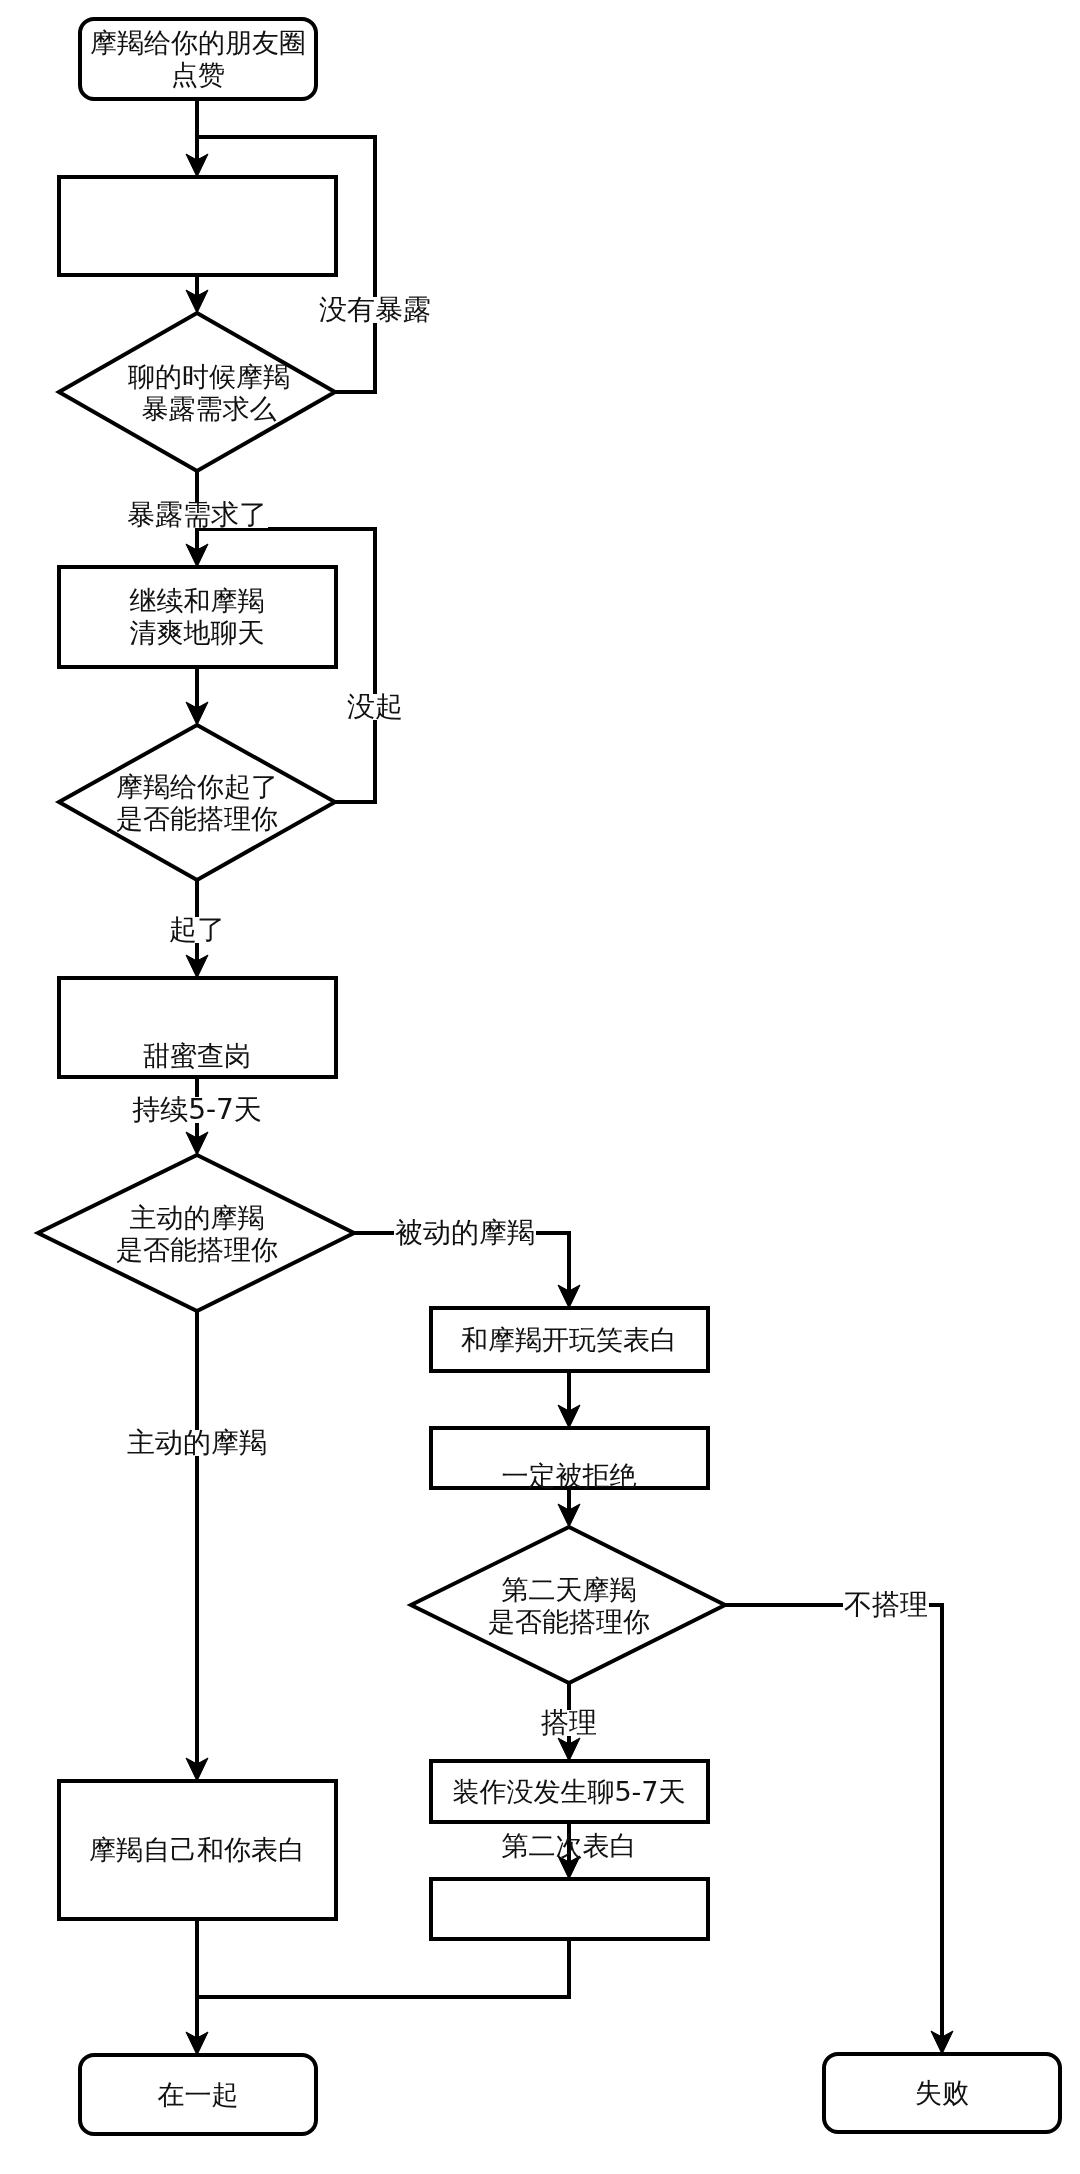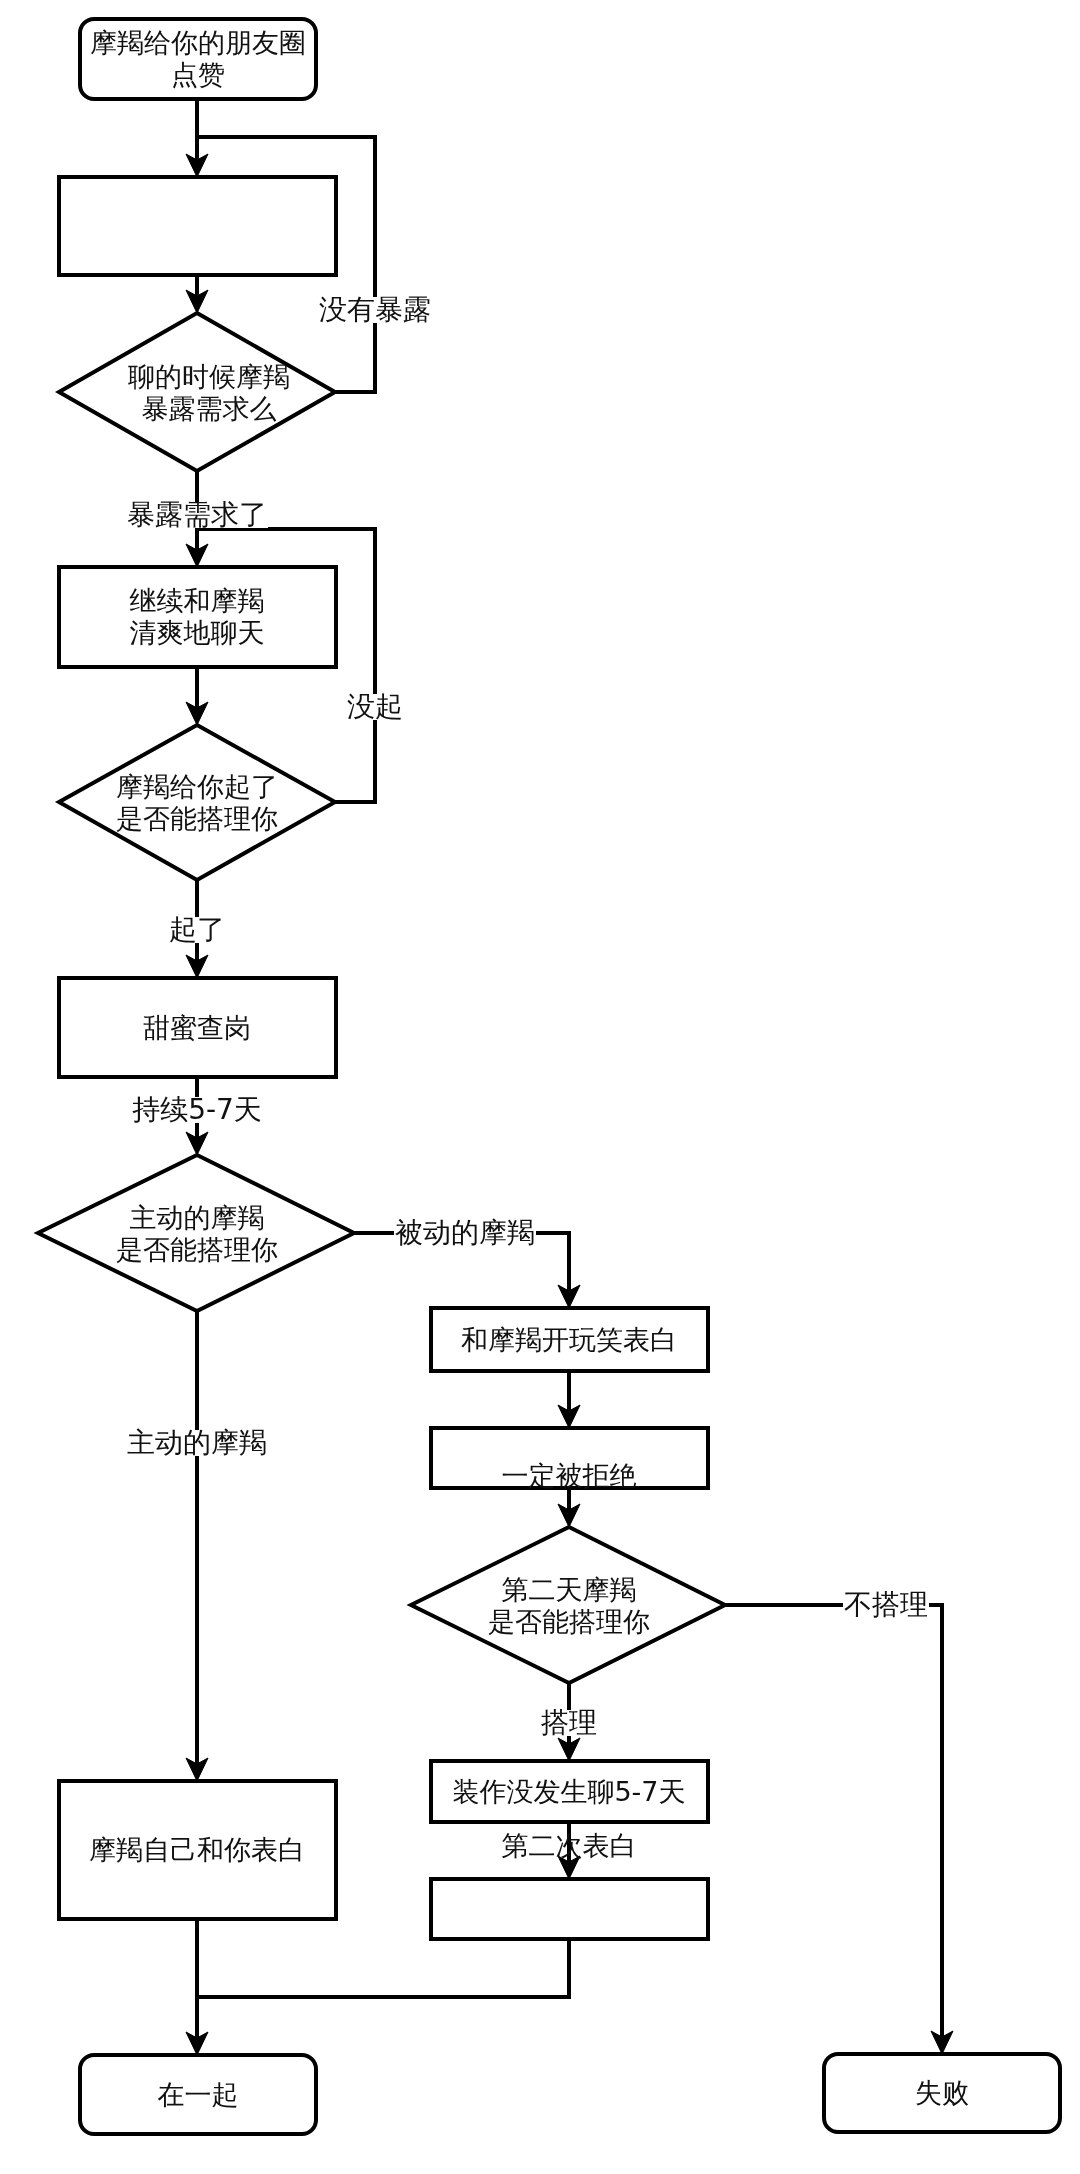--- a/index.html
+++ b/index.html
@@ -100,21 +100,21 @@
     <span>暴露需求么</span>
   </div>
   <div class="node-text" style="left:197px;top:617px;">
     <span>继续和摩羯</span>
     <span>清爽地聊天</span>
   </div>
   <div class="node-text" style="left:197px;top:803px;">
     <span>摩羯给你起了</span>
     <span>是否能搭理你</span>
   </div>
-  <div class="node-text" style="left:197px;top:1028px;">
+  <div class="node-text" style="left:197px;top:1056px;">
     <span>甜蜜查岗</span>
   </div>
   <div class="node-text" style="left:197px;top:1234px;">
     <span>主动的摩羯</span>
     <span>是否能搭理你</span>
   </div>
   <div class="node-text" style="left:569px;top:1340px;">
     <span>和摩羯开玩笑表白</span>
   </div>
   <div class="node-text" style="left:569px;top:1458px;margin-top:18px;">

